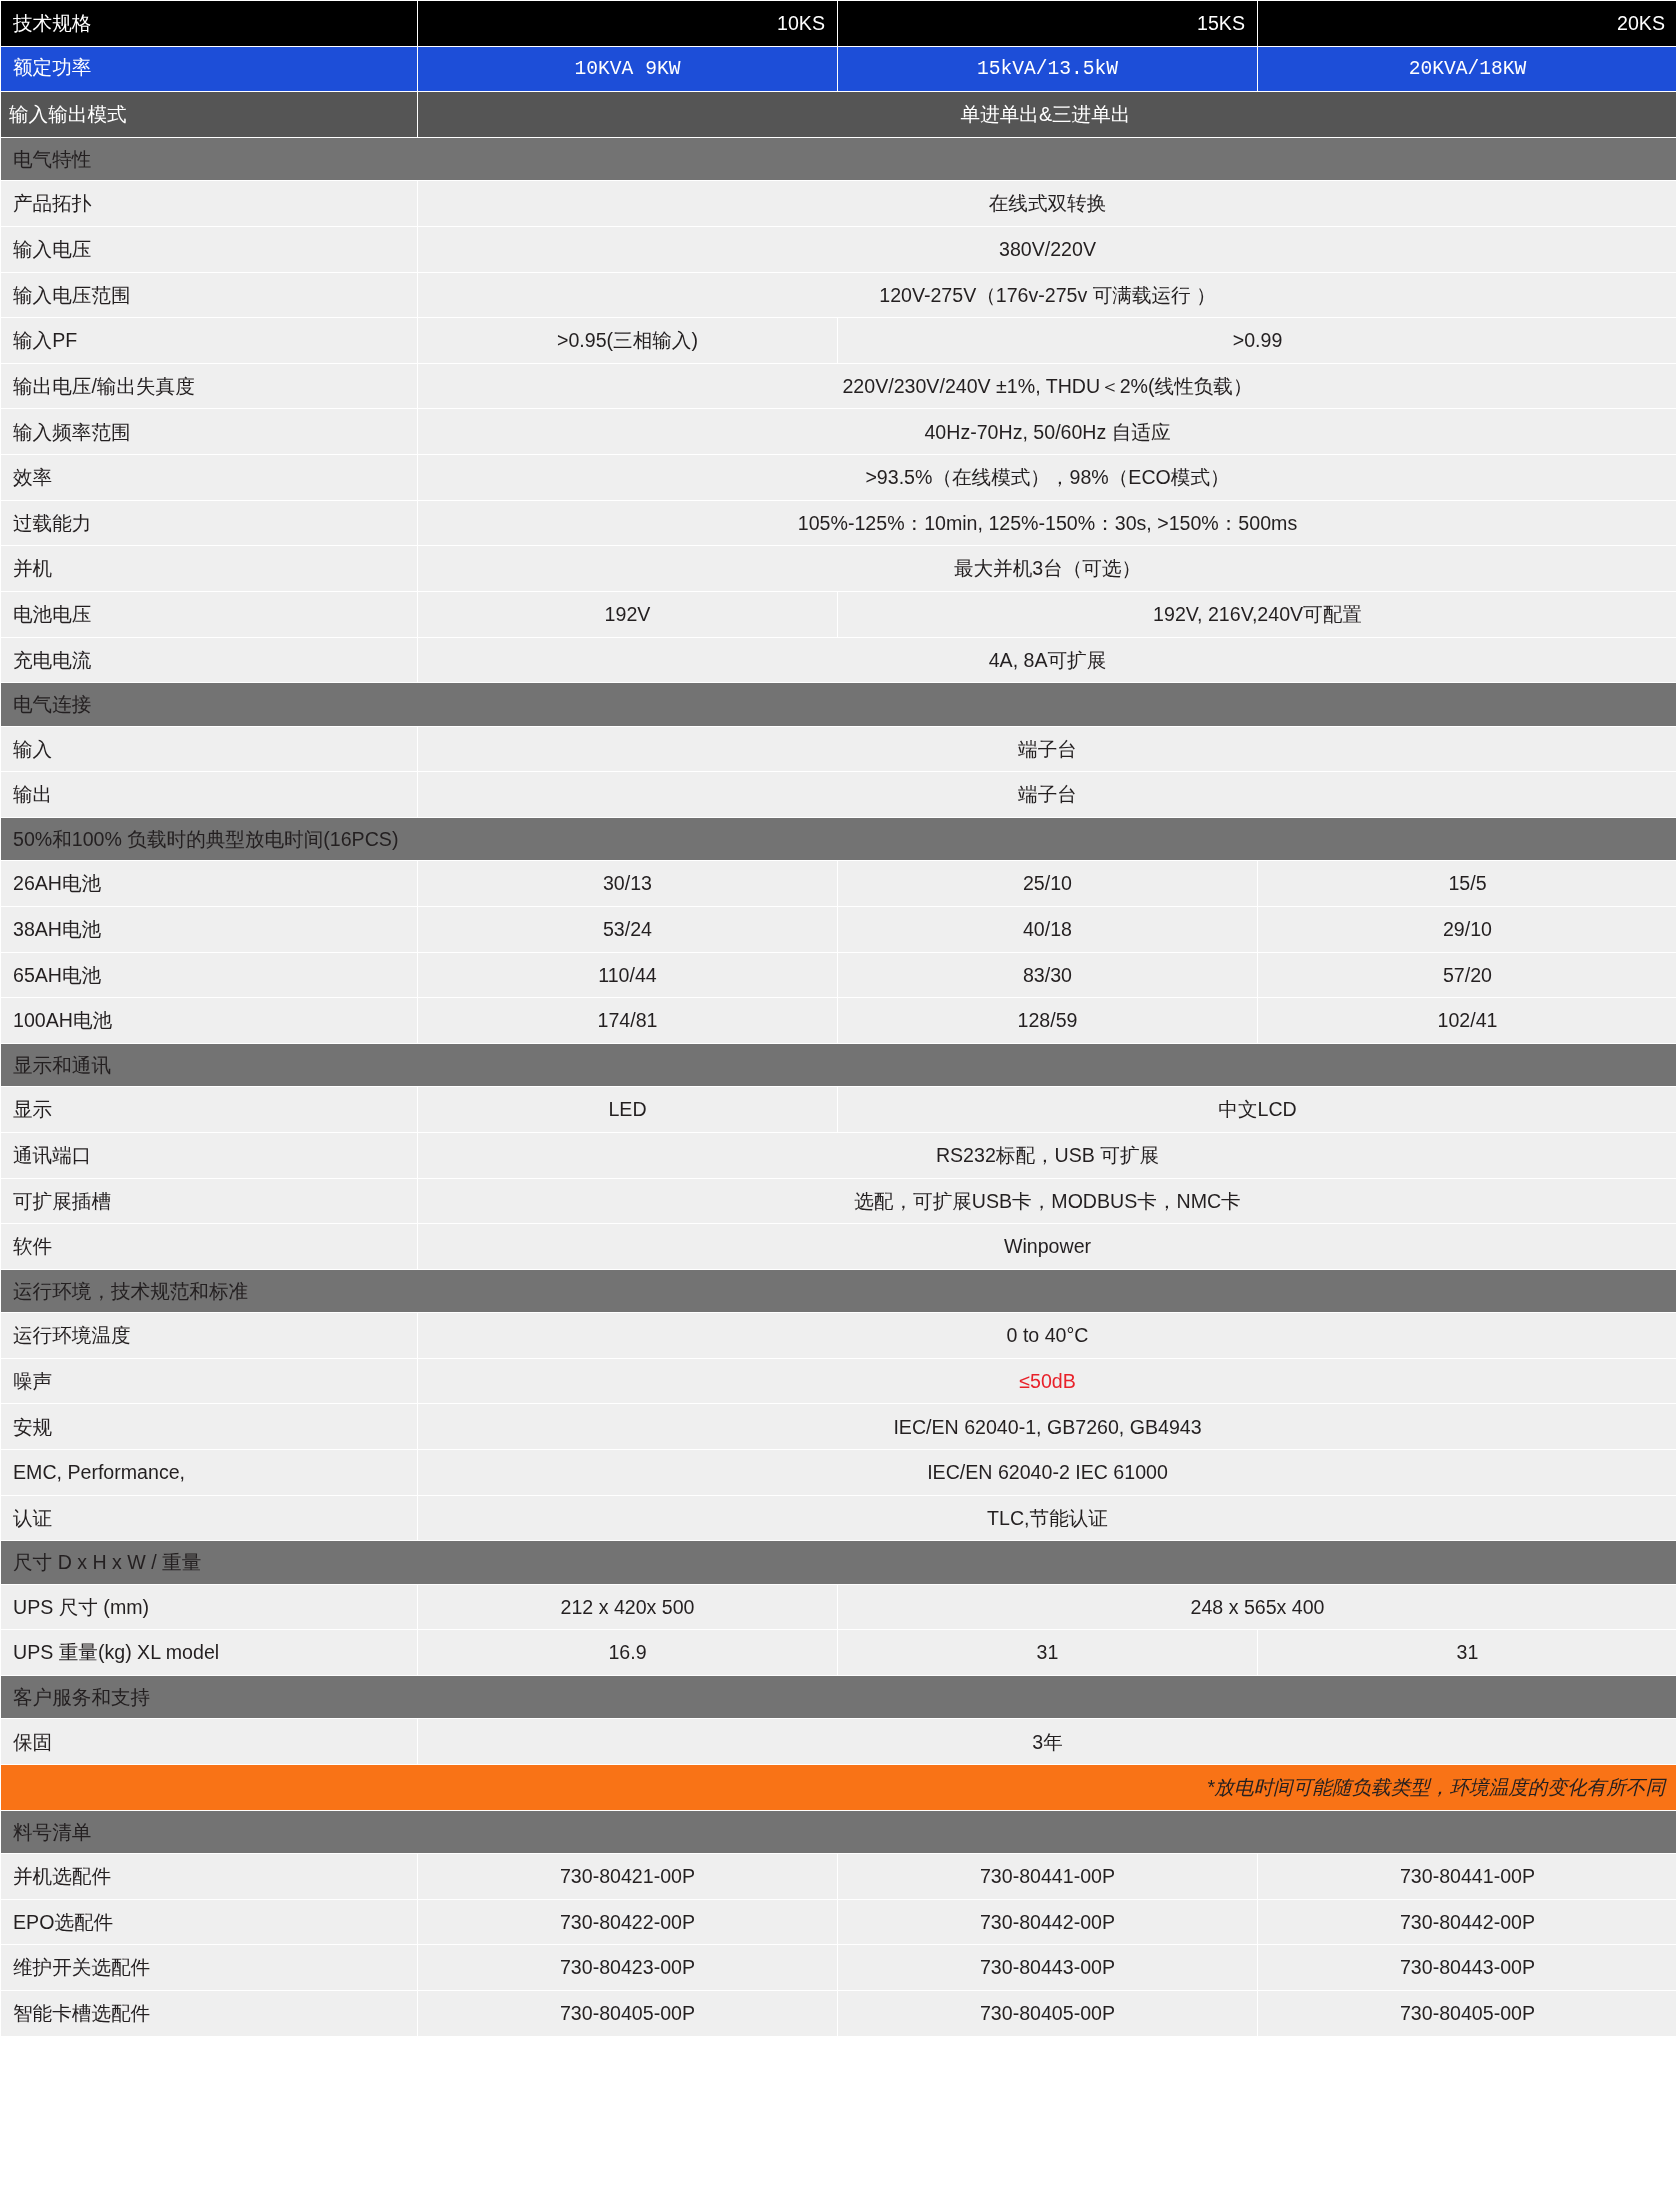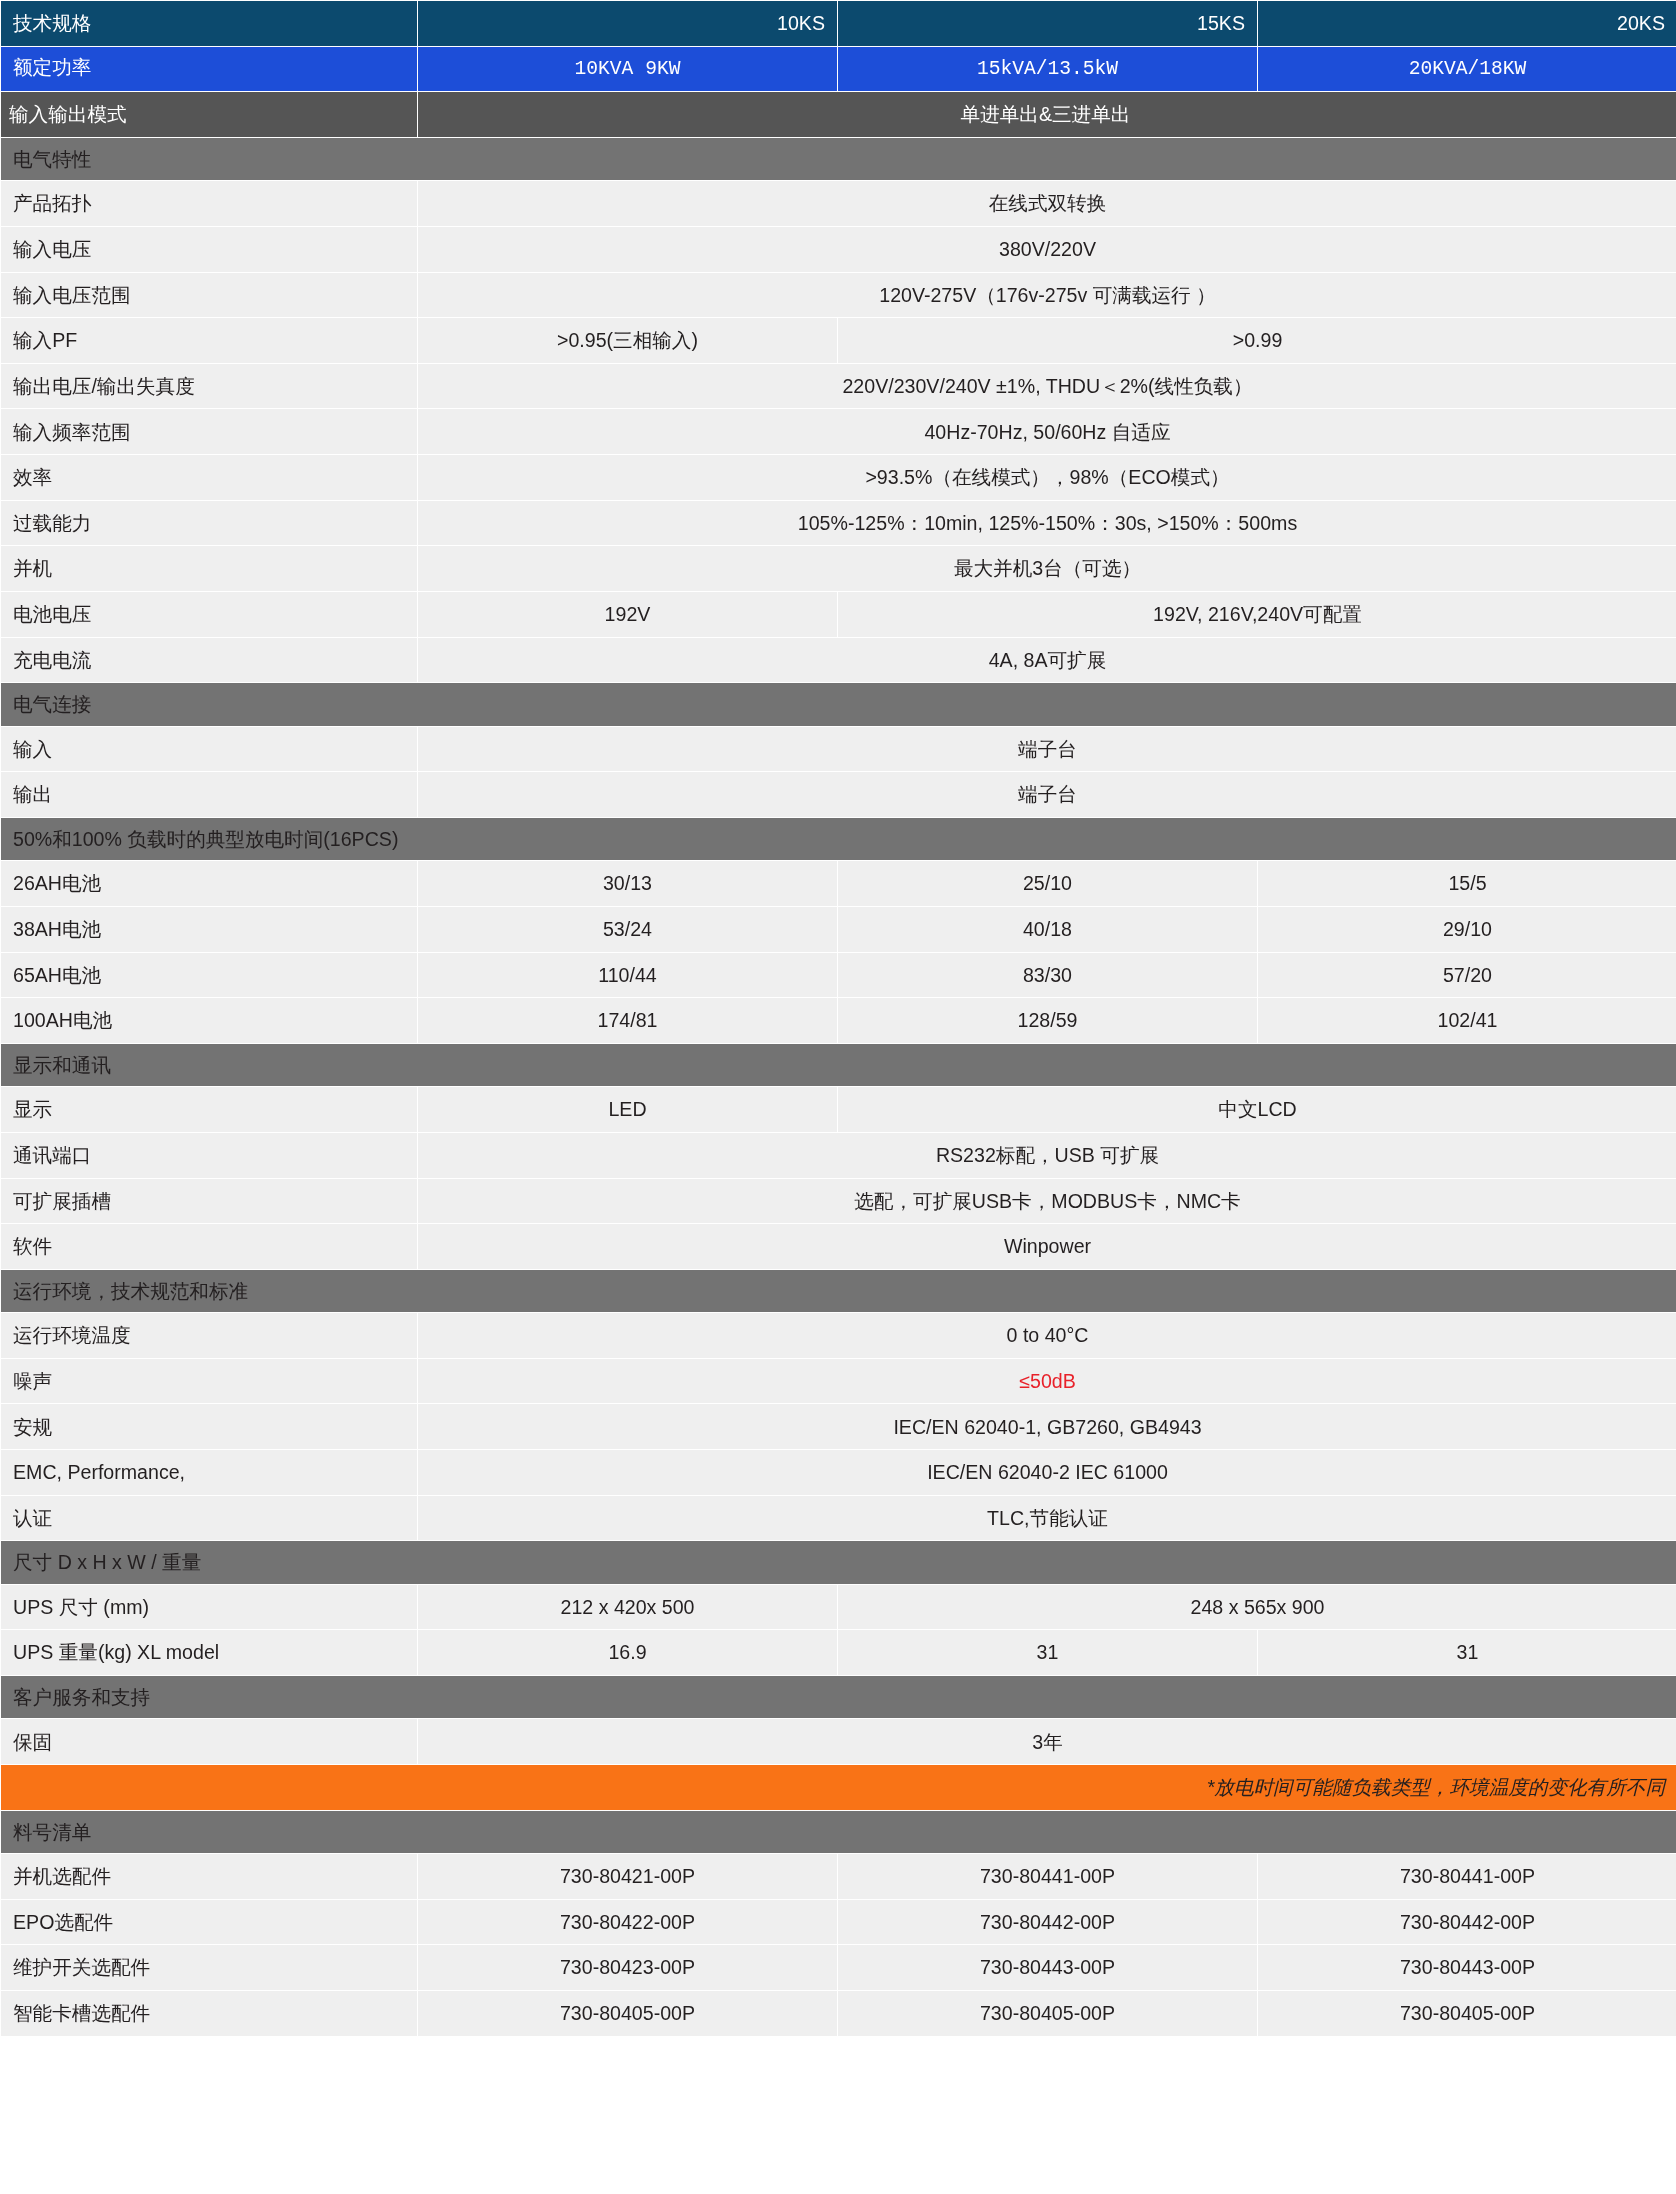--- a/index.html
+++ b/index.html
@@ -39,21 +39,21 @@
     background: #efefef;
     text-align: left;
     white-space: nowrap;
   }
   td.val {
     background: #efefef;
     text-align: center;
   }
   
   tr.hdr td {
-    background: #0c4a6e;
+    background: #000000;
     color: #ffffff;
     font-weight: normal;
   }
   tr.hdr td.label {
     text-align: left;
   }
   tr.hdr td.val {
     text-align: right;
   }
   
@@ -246,21 +246,21 @@
         <td class="label">认证</td>
         <td class="val" colspan="3">TLC,节能认证</td>
       </tr>
 
       <tr class="section">
         <td colspan="4">尺寸 D x H x W / 重量</td>
       </tr>
       <tr>
         <td class="label">UPS 尺寸 (mm)</td>
         <td class="val">212 x 420x 500</td>
-        <td class="val" colspan="2">248 x 565x 900</td>
+        <td class="val" colspan="2">248 x 565x 400</td>
       </tr>
       <tr>
         <td class="label">UPS 重量(kg) XL model</td>
         <td class="val">16.9</td>
         <td class="val">31</td>
         <td class="val">31</td>
       </tr>
 
       <tr class="section">
         <td colspan="4">客户服务和支持</td>

